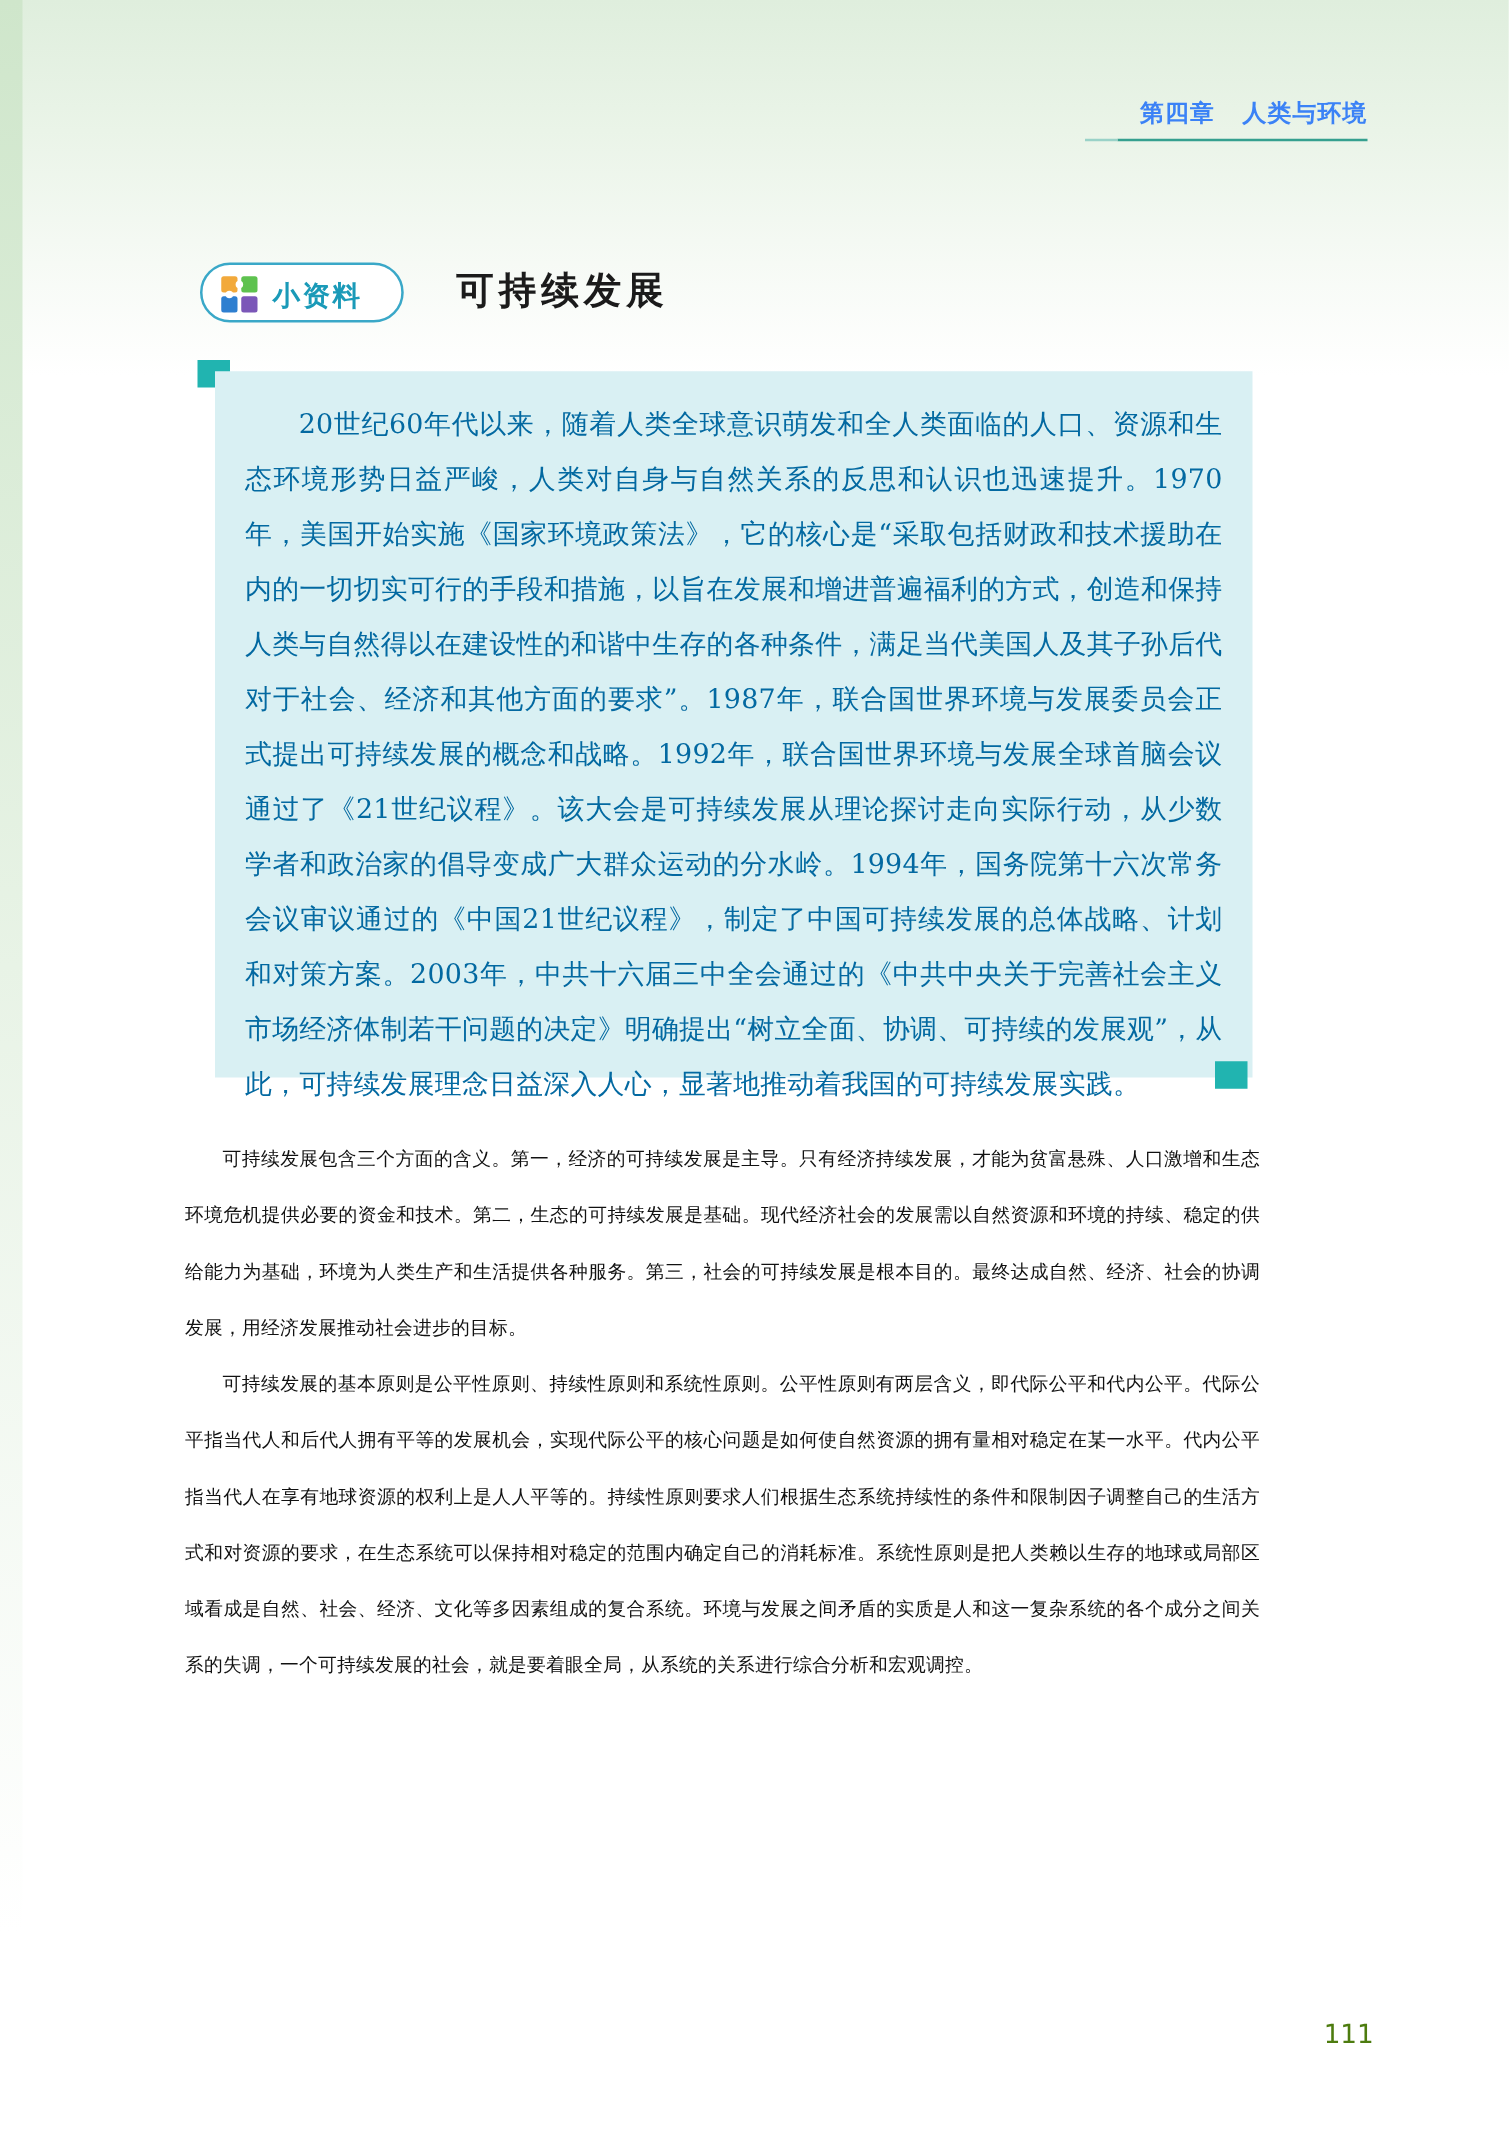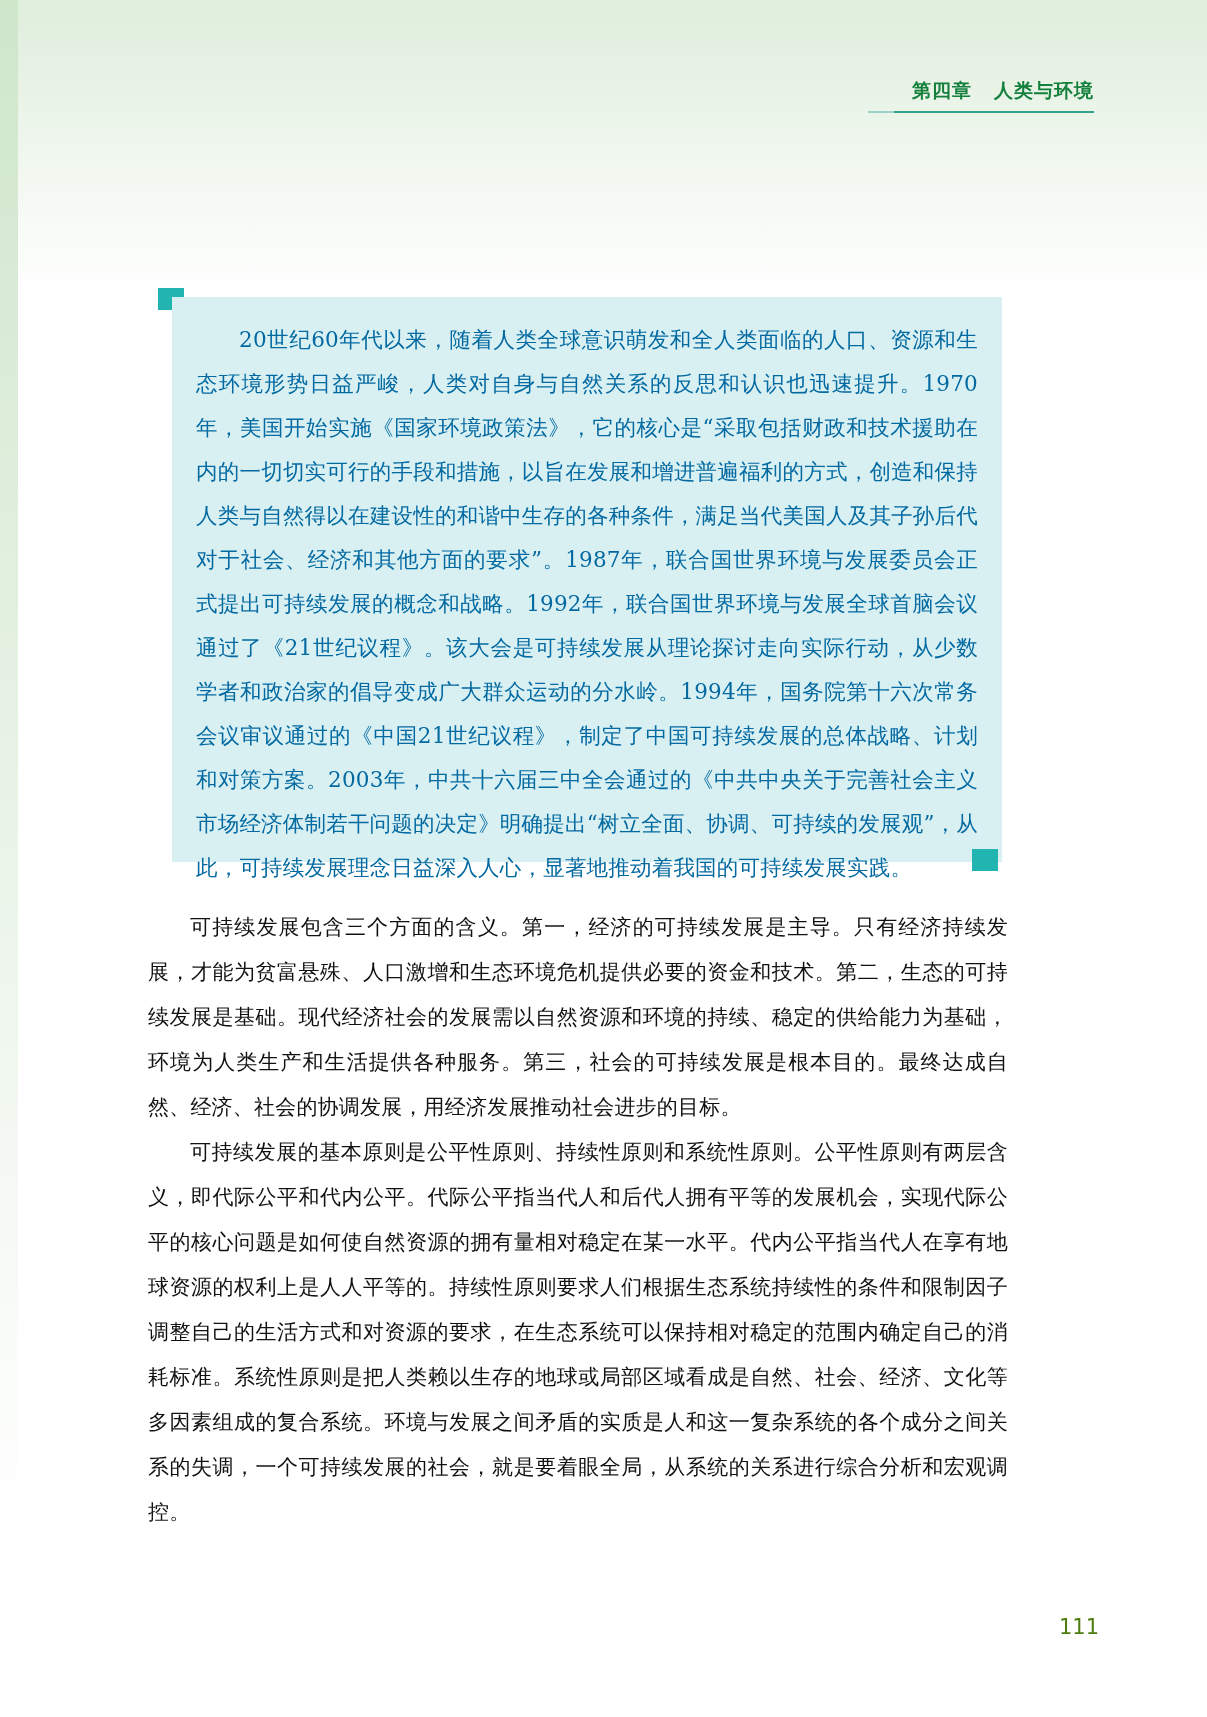--- a/index.html
+++ b/index.html
@@ -40,21 +40,21 @@
     width: 1207px;
     height: 1717px;
   }
 
   
   .running-head {
     position: absolute;
     right: 113px;
     top: 78px;
     text-align: right;
-    color: #15803d;
+    color: #3b82f6;
     font-size: 19px;
     letter-spacing: 1px;
     font-family: "DejaVu Sans", sans-serif;
     font-weight: bold;
     white-space: nowrap;
   }
   .running-head .chap {
     margin-right: 22px;
   }
   .running-head-rule {
@@ -165,21 +165,21 @@
   
   .body-col {
     position: absolute;
     left: 148px;
     top: 905px;
     width: 860px;
   }
   .body-col p {
     margin: 0 0 0 0;
     font-family: "DejaVu Serif", serif;
-    font-size: 21px;
+    font-size: 15px;
     line-height: 45px;
     color: #111111;
     text-align: justify;
     text-justify: inter-ideograph;
     text-indent: 2em;
     letter-spacing: 0.2px;
   }
 
   
   .folio {
@@ -198,20 +198,36 @@
 <div class="page-left-stripe"></div>
 
 <div class="page-inner">
 
   <div class="running-head">
     <span class="chap">第四章</span><span>人类与环境</span>
   </div>
   <div class="running-head-rule"></div>
   <div class="running-head-rule-left"></div>
 
+  <div class="sec-head">
+    <div class="tag-pill">
+      <span class="puzzle">
+        <svg width="32" height="32" viewBox="0 0 32 32" xmlns="http://www.w3.org/2000/svg">
+          <rect x="1" y="1" width="13" height="13" rx="2" fill="#f2a93b"></rect>
+          <rect x="17" y="1" width="13" height="13" rx="2" fill="#5ec24f"></rect>
+          <rect x="1" y="17" width="13" height="13" rx="2" fill="#2e7fd0"></rect>
+          <rect x="17" y="17" width="13" height="13" rx="2" fill="#7b57b8"></rect>
+          <circle cx="15.5" cy="7.5" r="3" fill="#ffffff"></circle>
+          <circle cx="7.5" cy="15.5" r="3" fill="#ffffff"></circle>
+        </svg>
+      </span>
+      <span class="tag-label">小资料</span>
+    </div>
+    <div class="sec-title">可持续发展</div>
+  </div>
 
   <div class="corner-tl"></div>
   <div class="quote-box"></div>
   <div class="corner-br"></div>
   <div class="quote-text">20世纪60年代以来，随着人类全球意识萌发和全人类面临的人口、资源和生态环境形势日益严峻，人类对自身与自然关系的反思和认识也迅速提升。1970年，美国开始实施《国家环境政策法》，它的核心是“采取包括财政和技术援助在内的一切切实可行的手段和措施，以旨在发展和增进普遍福利的方式，创造和保持人类与自然得以在建设性的和谐中生存的各种条件，满足当代美国人及其子孙后代对于社会、经济和其他方面的要求”。1987年，联合国世界环境与发展委员会正式提出可持续发展的概念和战略。1992年，联合国世界环境与发展全球首脑会议通过了《21世纪议程》。该大会是可持续发展从理论探讨走向实际行动，从少数学者和政治家的倡导变成广大群众运动的分水岭。1994年，国务院第十六次常务会议审议通过的《中国21世纪议程》，制定了中国可持续发展的总体战略、计划和对策方案。2003年，中共十六届三中全会通过的《中共中央关于完善社会主义市场经济体制若干问题的决定》明确提出“树立全面、协调、可持续的发展观”，从此，可持续发展理念日益深入人心，显著地推动着我国的可持续发展实践。</div>
 
   <div class="body-col">
     <p>可持续发展包含三个方面的含义。第一，经济的可持续发展是主导。只有经济持续发展，才能为贫富悬殊、人口激增和生态环境危机提供必要的资金和技术。第二，生态的可持续发展是基础。现代经济社会的发展需以自然资源和环境的持续、稳定的供给能力为基础，环境为人类生产和生活提供各种服务。第三，社会的可持续发展是根本目的。最终达成自然、经济、社会的协调发展，用经济发展推动社会进步的目标。</p>
     <p>可持续发展的基本原则是公平性原则、持续性原则和系统性原则。公平性原则有两层含义，即代际公平和代内公平。代际公平指当代人和后代人拥有平等的发展机会，实现代际公平的核心问题是如何使自然资源的拥有量相对稳定在某一水平。代内公平指当代人在享有地球资源的权利上是人人平等的。持续性原则要求人们根据生态系统持续性的条件和限制因子调整自己的生活方式和对资源的要求，在生态系统可以保持相对稳定的范围内确定自己的消耗标准。系统性原则是把人类赖以生存的地球或局部区域看成是自然、社会、经济、文化等多因素组成的复合系统。环境与发展之间矛盾的实质是人和这一复杂系统的各个成分之间关系的失调，一个可持续发展的社会，就是要着眼全局，从系统的关系进行综合分析和宏观调控。</p>
   </div>

